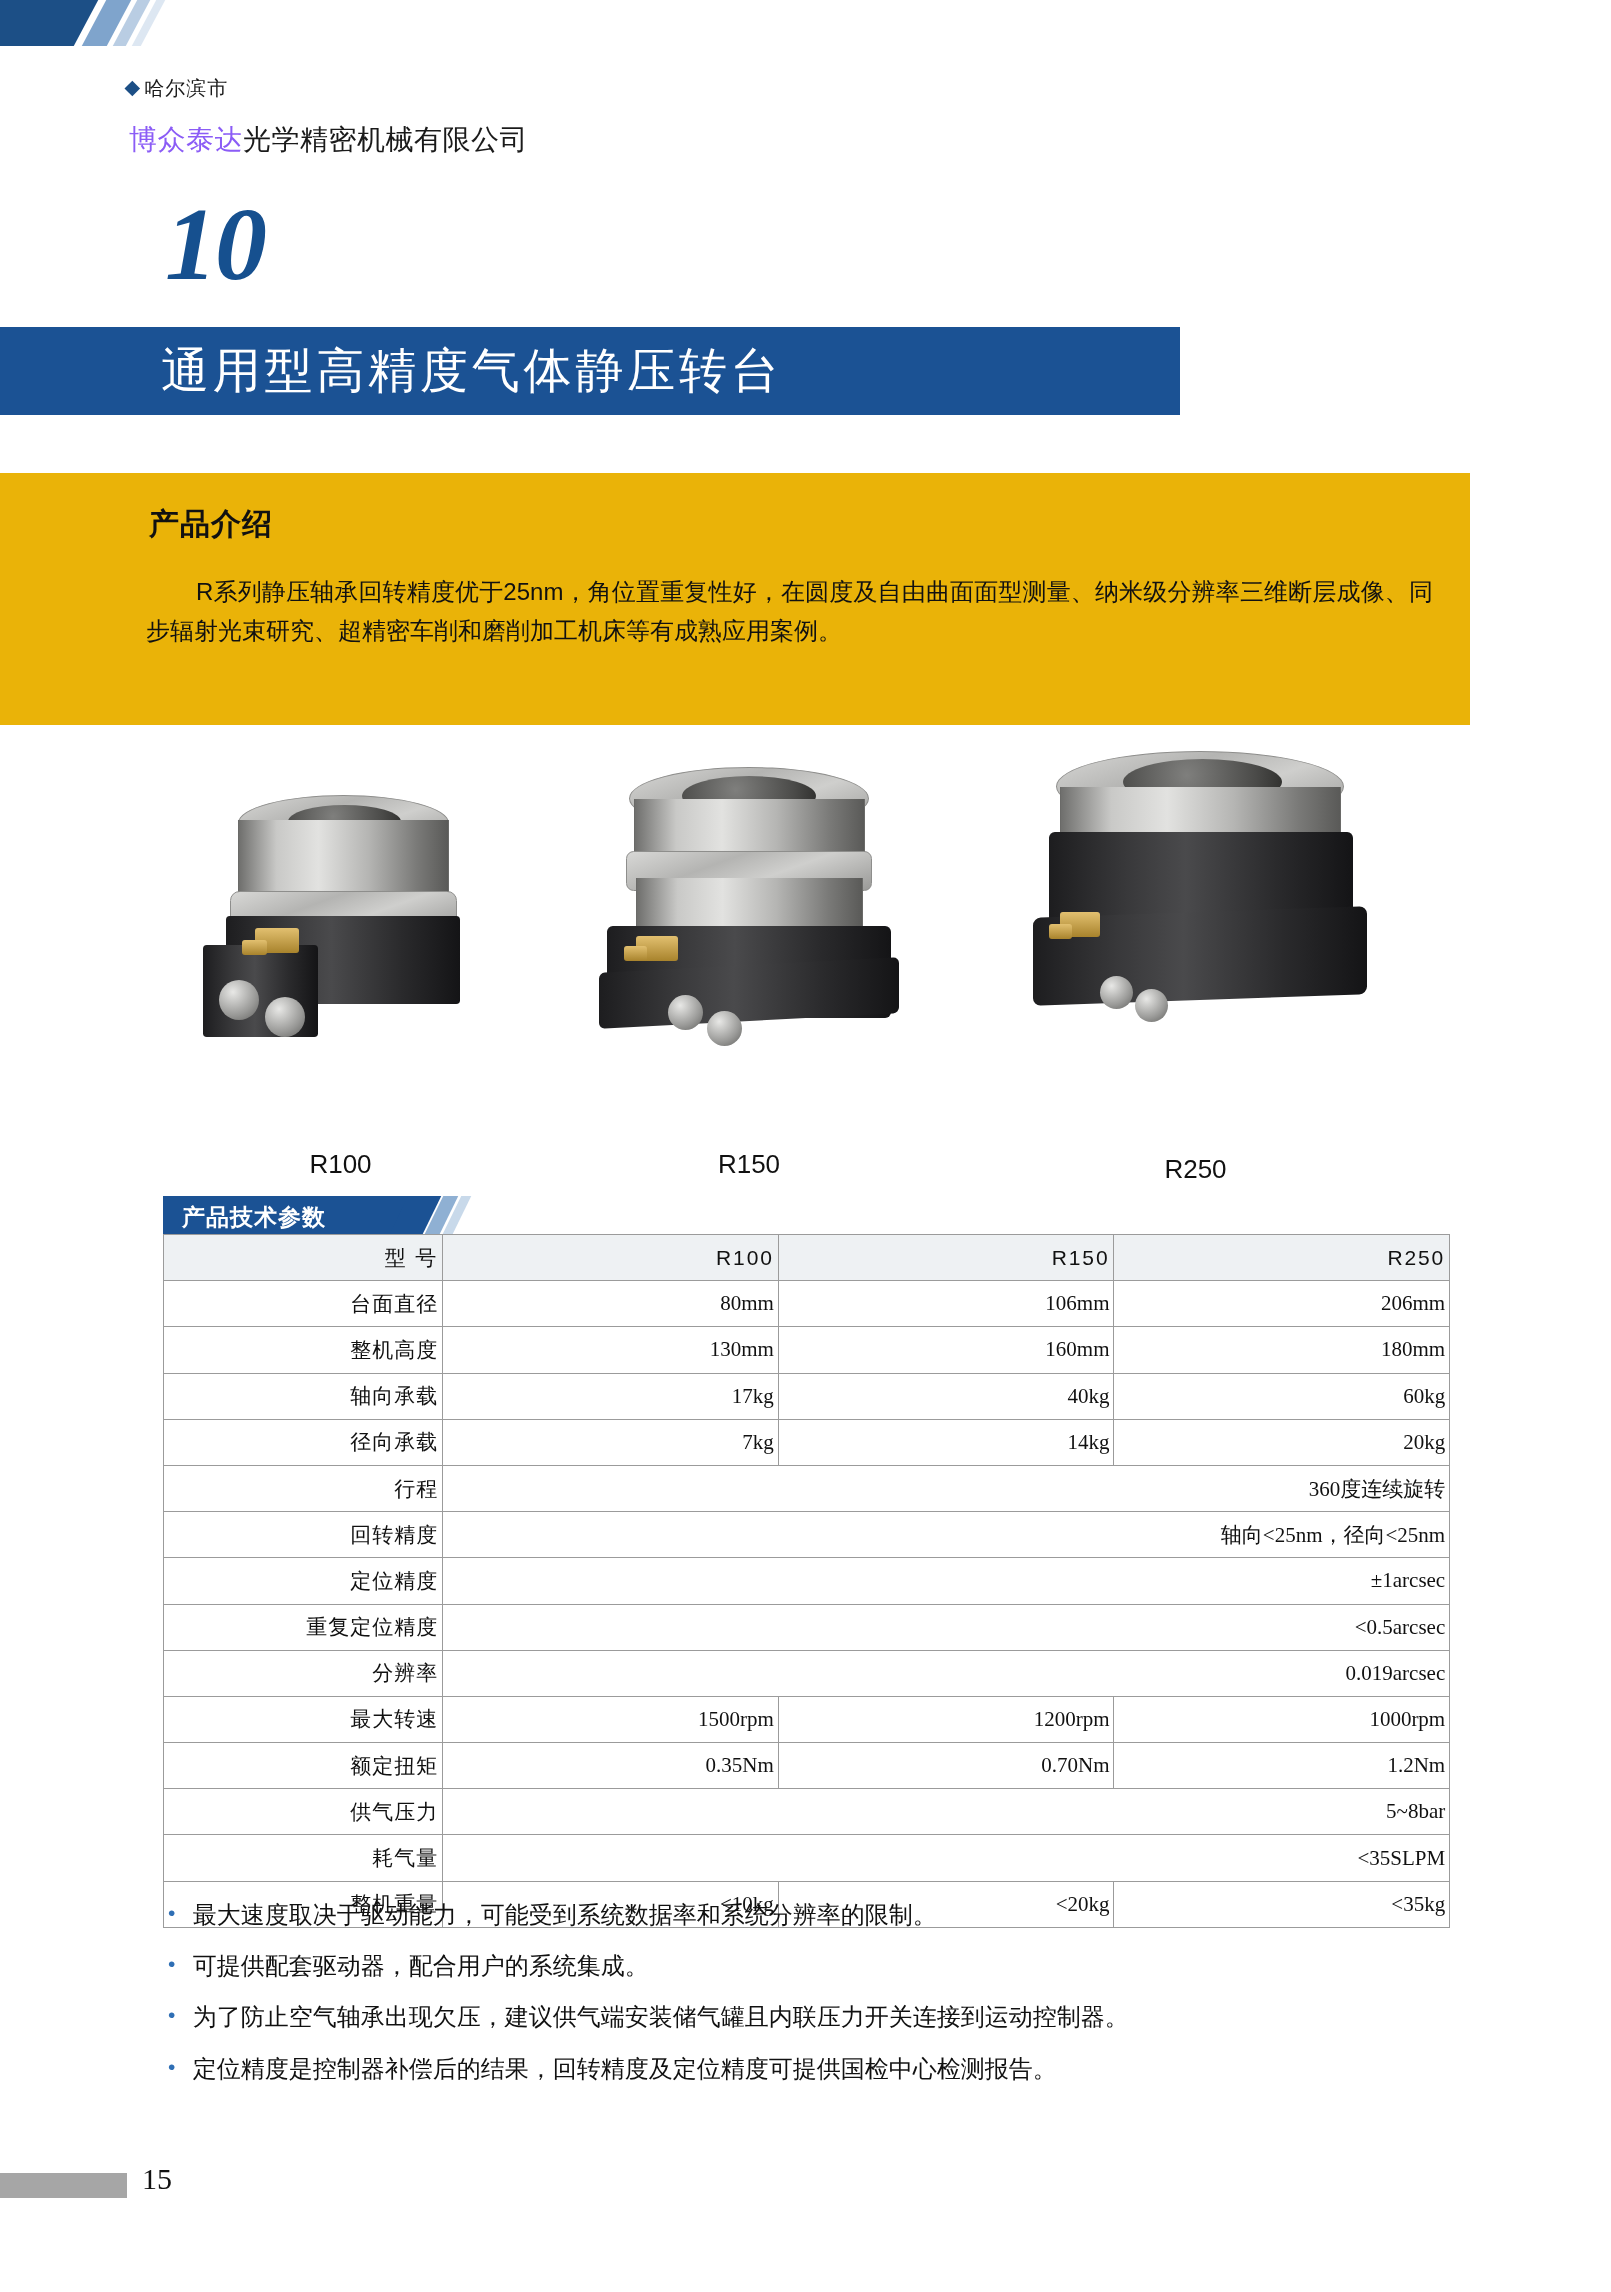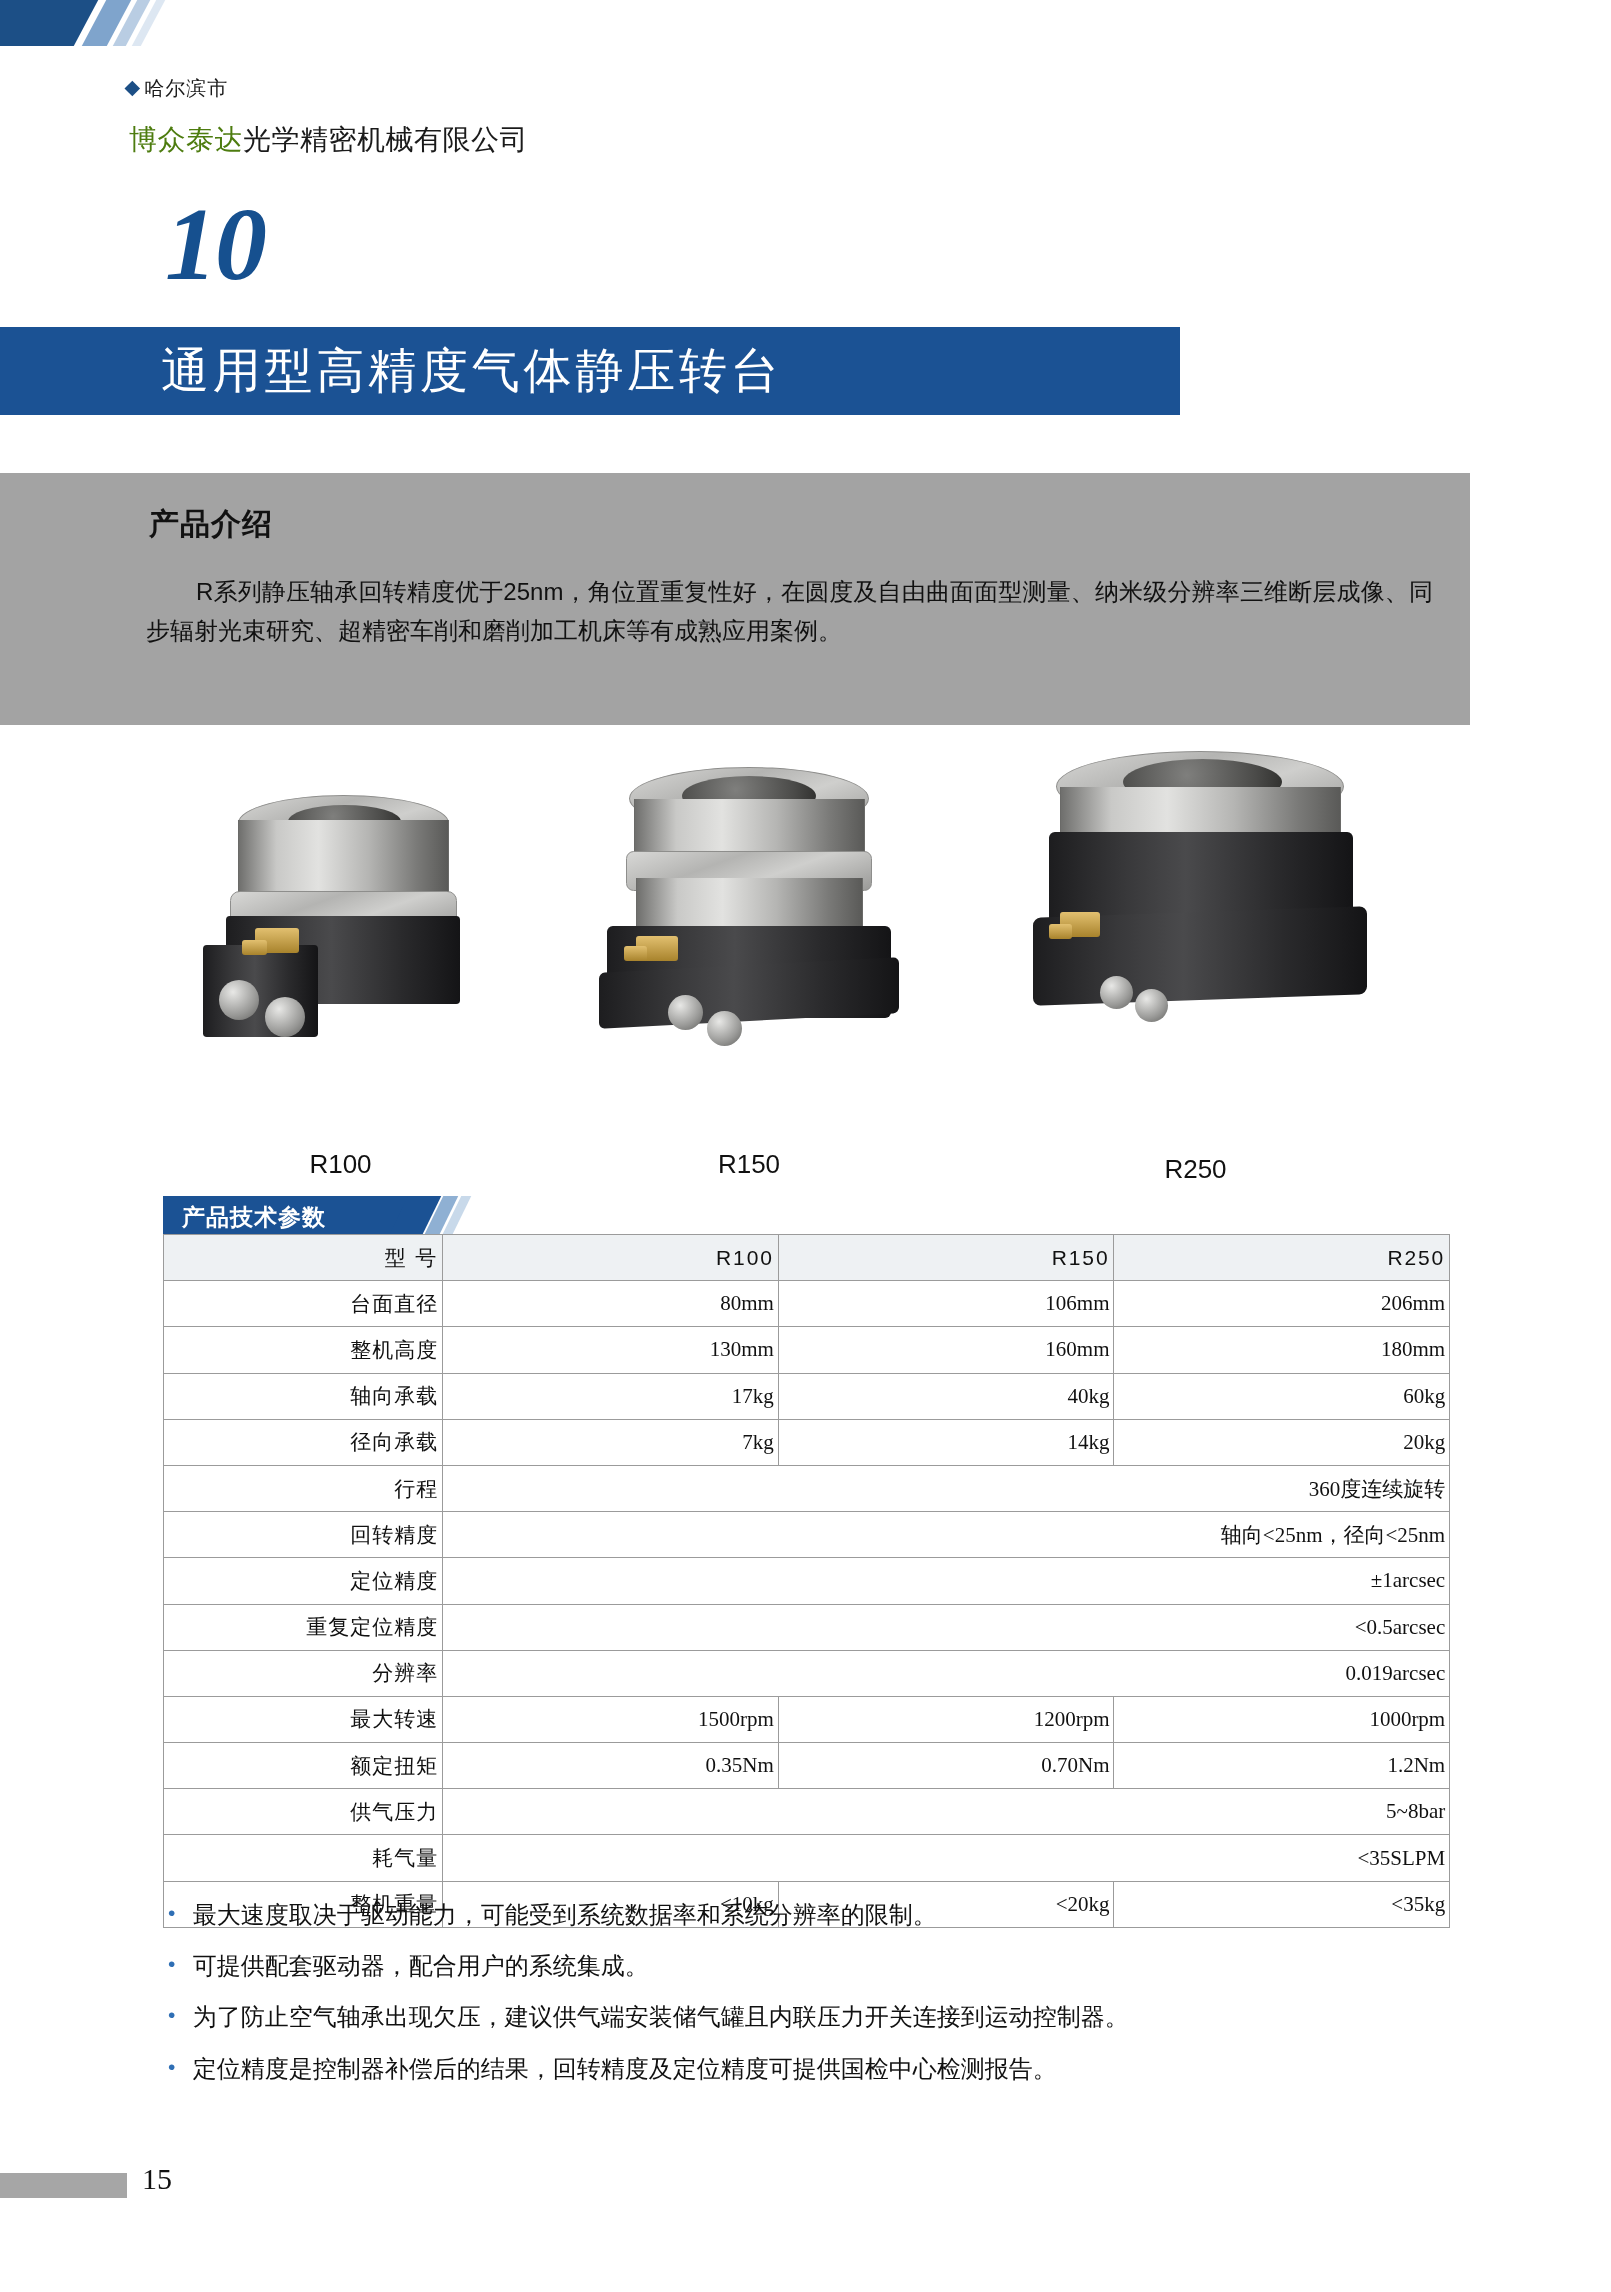--- a/index.html
+++ b/index.html
@@ -52,21 +52,21 @@
     background: #1c4f86;
     transform: rotate(45deg);
   }
   .company .cn-name {
     font-size: 28px;
     color: #1a1a1a;
     letter-spacing: 0.5px;
     padding-left: 1.9px;
   }
   .company .cn-name .blue {
-    color: #4d7c0f;
+    color: #8b5cf6;
   }
 
   
   .big-number {
     position: absolute;
     top: 192px;
     left: 165px;
     font-family: "Liberation Serif", serif;
     font-style: italic;
     font-weight: bold;
@@ -95,21 +95,21 @@
     font-weight: normal;
   }
 
   
   .intro-panel {
     position: absolute;
     top: 473px;
     left: 0;
     width: 1470px;
     height: 252px;
-    background: #a3a3a3;
+    background: #eab308;
   }
   .intro-panel .intro-title {
     position: absolute;
     top: 31px;
     left: 149px;
     font-size: 30px;
     font-weight: bold;
     color: #111;
     letter-spacing: 1px;
   }

